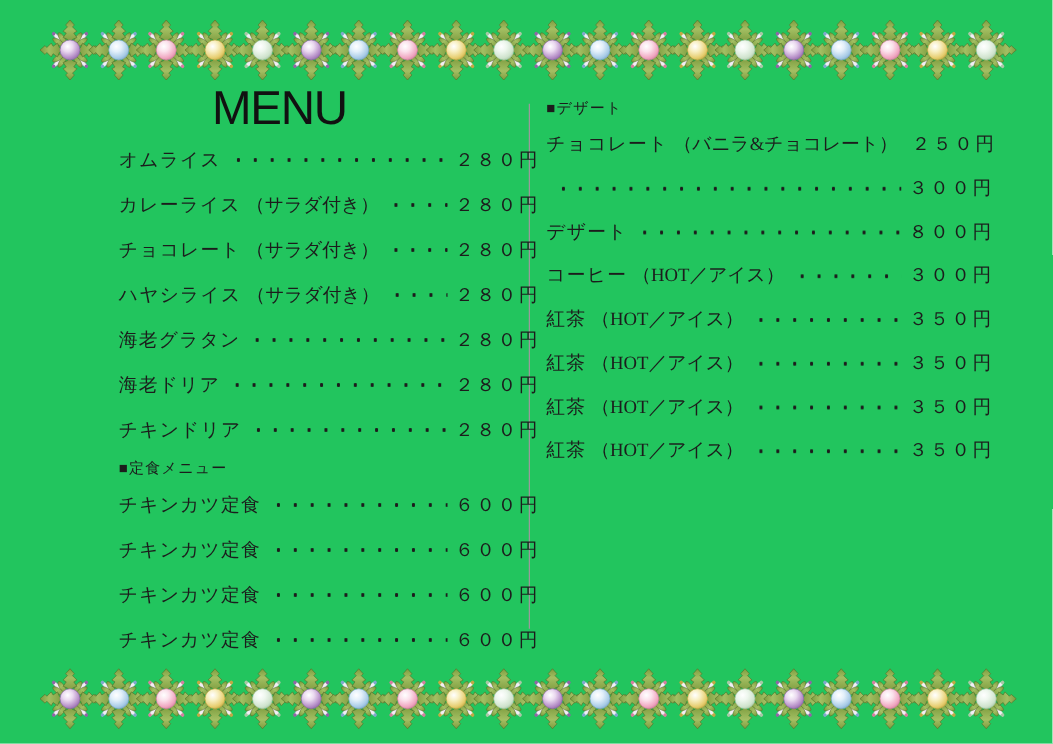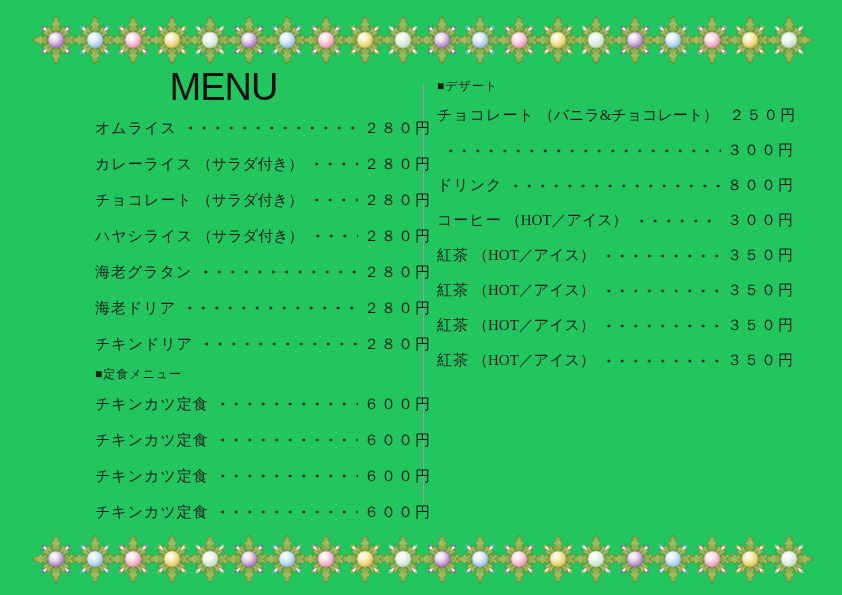--- a/index.html
+++ b/index.html
@@ -1100,21 +1100,21 @@
         <span class="item-name">チョコレート</span>
         <span class="item-note">（バニラ&amp;チョコレート）</span>
         <div class="leader"></div>
         <span class="item-price">２５０円</span>
       </div>
       <div class="row">
         <div class="leader"></div>
         <span class="item-price">３００円</span>
       </div>
       <div class="row">
-        <span class="item-name">ドリンク</span>
+        <span class="item-name">デザート</span>
         <div class="leader"></div>
         <span class="item-price">８００円</span>
       </div>
       <div class="row">
         <span class="item-name">コーヒー</span>
         <span class="item-note">（HOT／アイス）</span>
         <div class="leader"></div>
         <span class="item-price">３００円</span>
       </div>
       <div class="row">

